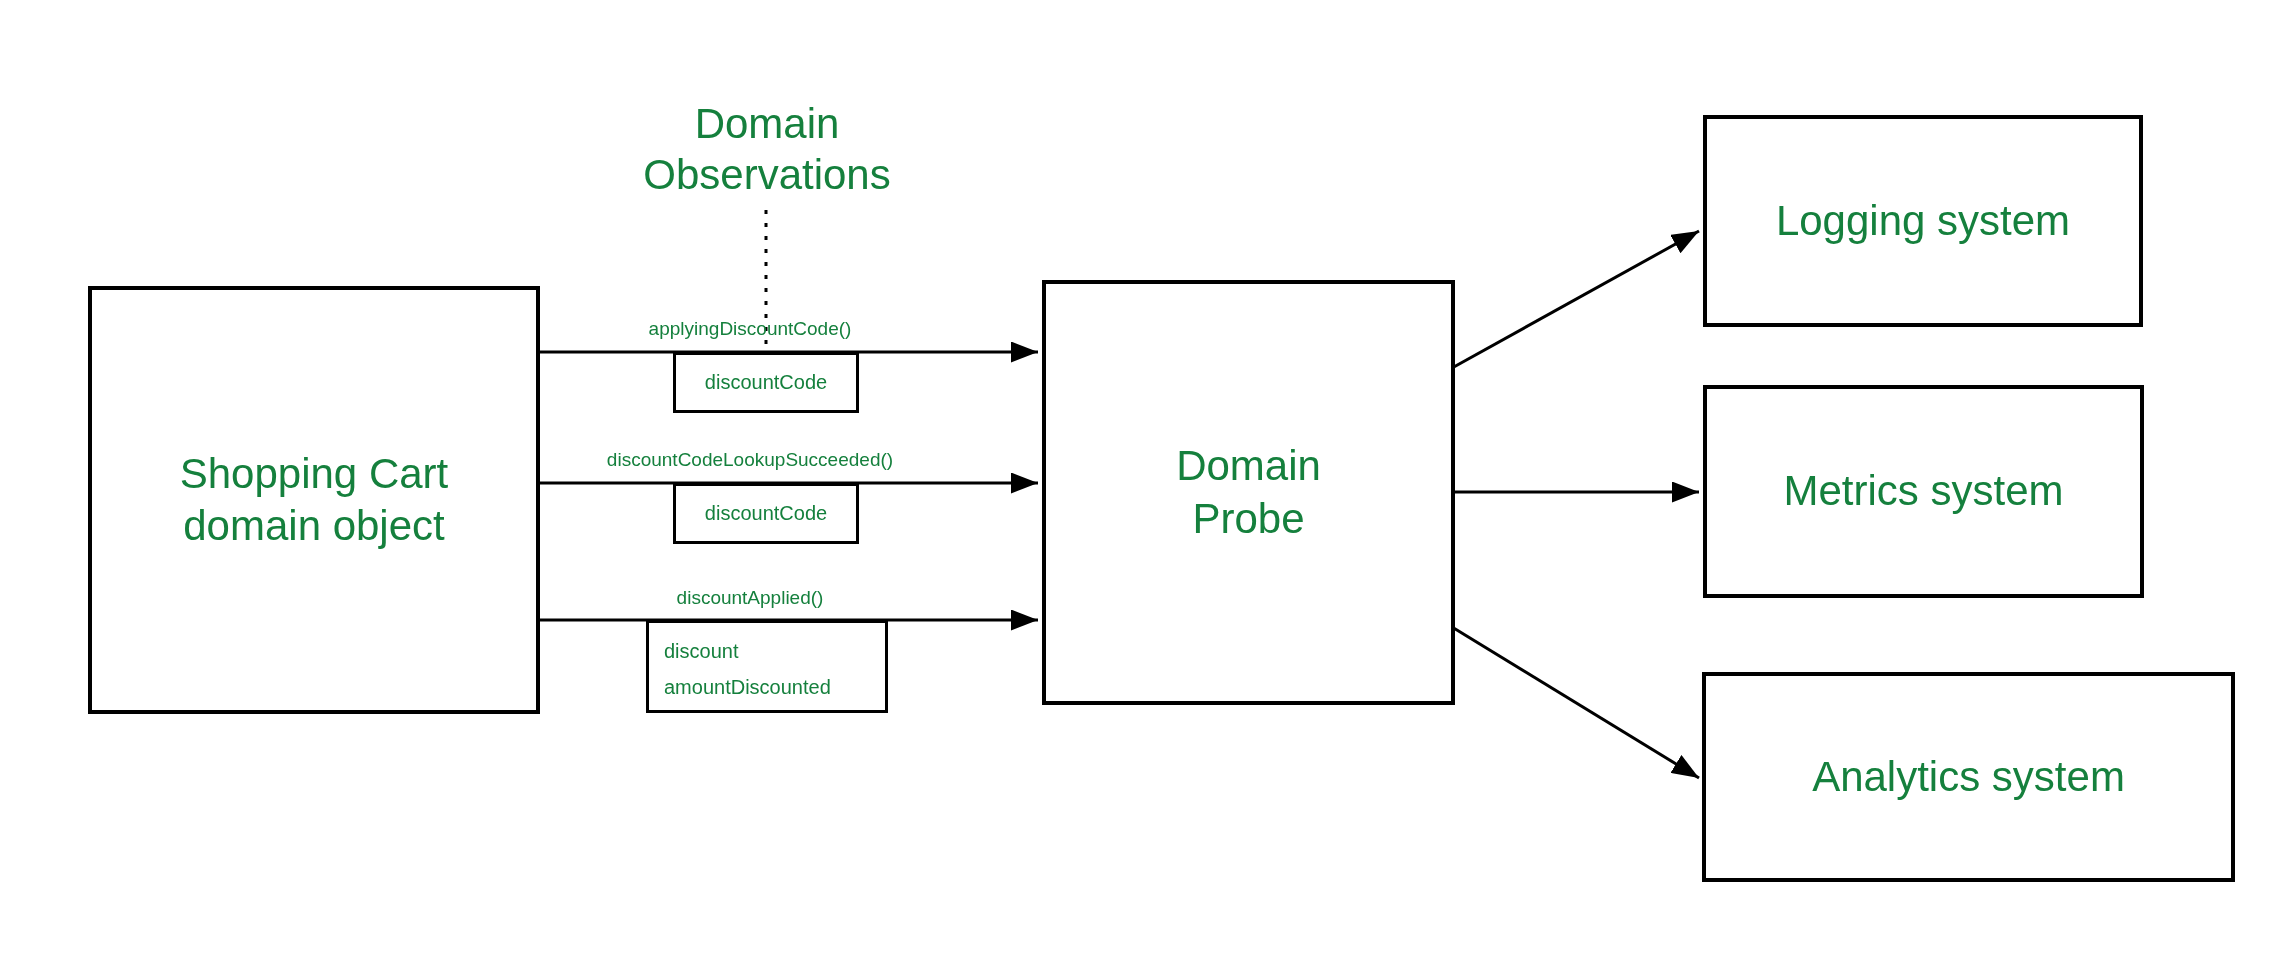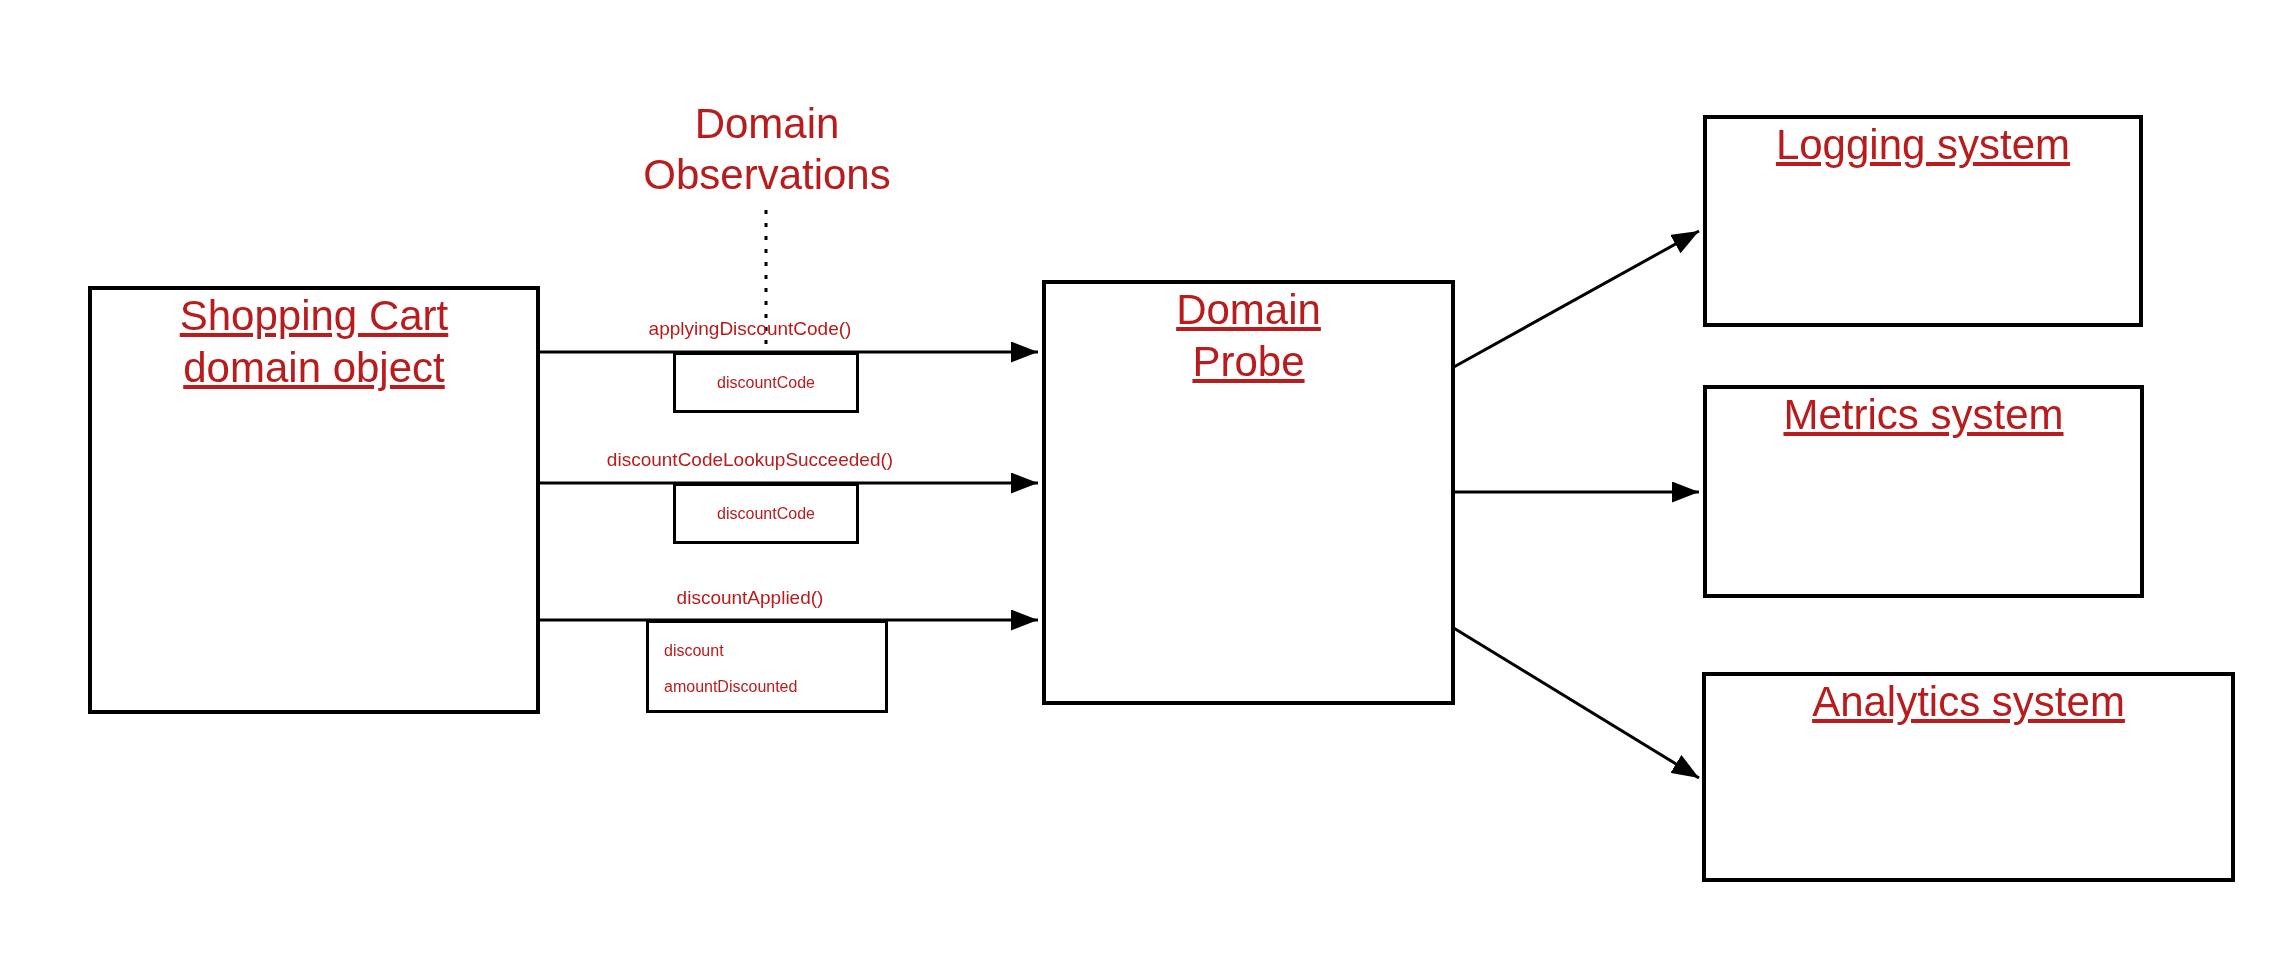--- a/index.html
+++ b/index.html
@@ -7,59 +7,59 @@
     padding: 0;
     background: #ffffff;
   }
   .canvas {
     position: relative;
     width: 2269px;
     height: 969px;
     background: #ffffff;
     overflow: hidden;
     font-family: "Liberation Sans", "DejaVu Sans", sans-serif;
-    color: #b91c1c;
+    color: #15803d;
   }
   .connectors {
     position: absolute;
     left: 0;
     top: 0;
     width: 2269px;
     height: 969px;
     z-index: 0;
   }
   .box {
     position: absolute;
     box-sizing: border-box;
     background: #ffffff;
     border: 4px solid #000000;
     display: flex;
+    align-items: center;
     justify-content: center;
     text-align: center;
     z-index: 1;
-    text-decoration: underline;
   }
   .main-label {
     font-size: 42px;
     line-height: 1.24;
     white-space: pre-line;
     letter-spacing: 0px;
   }
   .node-shopping-cart { left: 88px;  top: 286px; width: 452px; height: 428px; }
   .node-domain-probe  { left: 1042px; top: 280px; width: 413px; height: 425px; }
   .node-logging       { left: 1703px; top: 115px; width: 440px; height: 212px; }
   .node-metrics       { left: 1703px; top: 385px; width: 441px; height: 213px; }
   .node-analytics     { left: 1702px; top: 672px; width: 533px; height: 210px; }
 
   .param-box {
     position: absolute;
     box-sizing: border-box;
     background: #ffffff;
     border: 3px solid #000000;
-    font-size: 16px;
+    font-size: 20px;
     z-index: 1;
   }
   .param-box.centered {
     display: flex;
     align-items: center;
     justify-content: center;
     text-align: center;
   }
   .param-1 { left: 673px; top: 352px; width: 186px; height: 61px; }
   .param-2 { left: 673px; top: 483px; width: 186px; height: 61px; }

